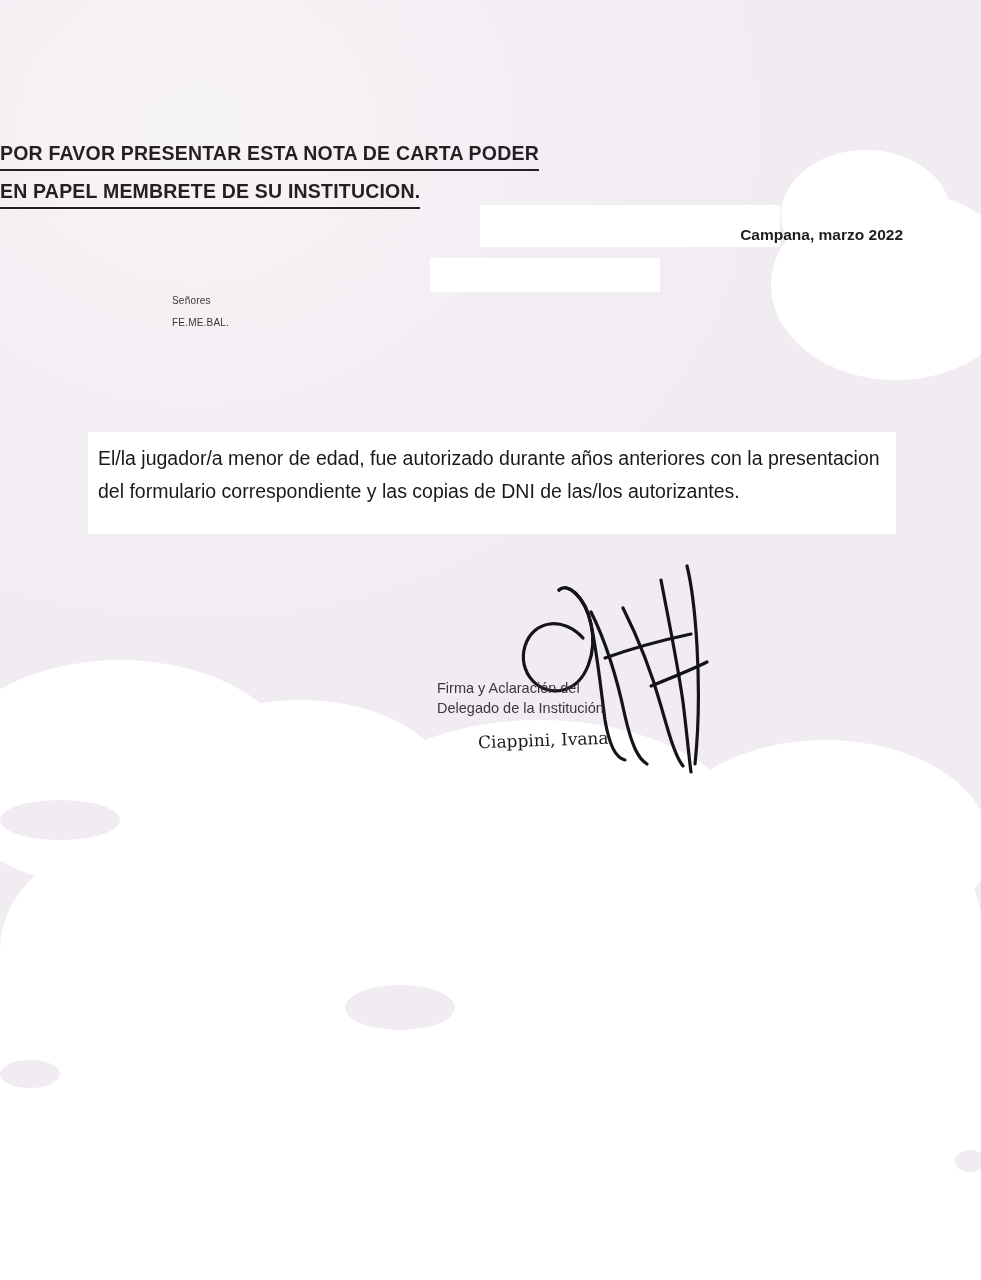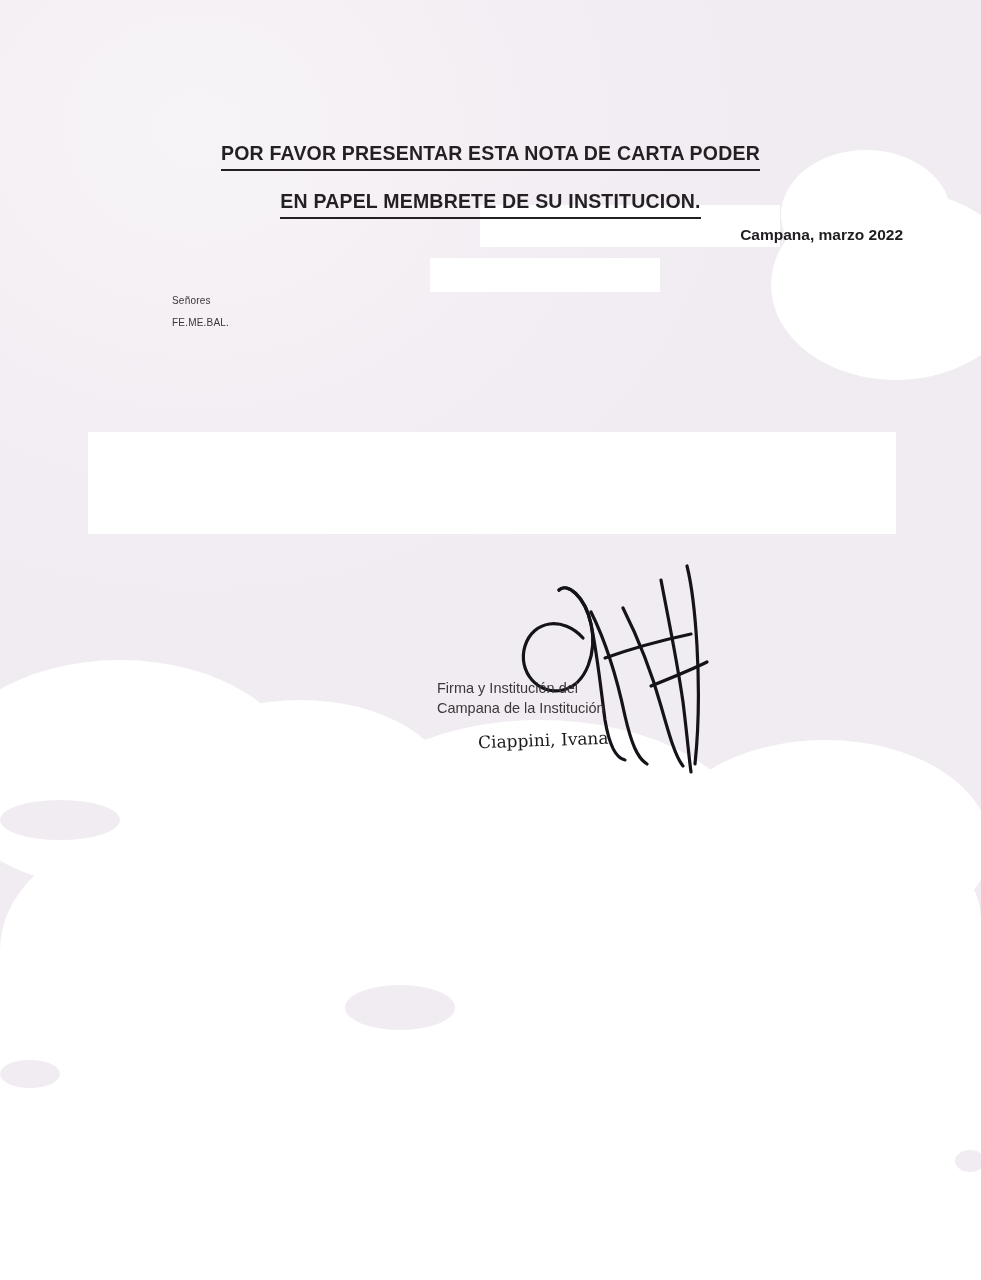--- a/index.html
+++ b/index.html
@@ -67,33 +67,33 @@
   }
   .patch-date  { left: 480px; top: 205px; width: 300px; height: 42px; }
   .patch-sen   { left: 430px; top: 258px; width: 230px; height: 34px; }
   .patch-body  { left: 88px; top: 432px; width: 808px; height: 102px; }
 
   
   .heading {
     position: absolute;
     left: 0; right: 0;
     top: 138px;
-    text-align: center;
+    text-align: left;
     font-weight: bold;
     font-size: 19.5px;
     letter-spacing: 0.2px;
     color: #231f22;
     line-height: 30px;
   }
   .heading span {
     display: inline-block;
     border-bottom: 2px solid #231f22;
     padding-bottom: 1px;
   }
-  .heading .l2 { margin-top: 15px; }
+  .heading .l2 { margin-top: 5px; }
 
   .date {
     position: absolute;
     right: 78px;
     top: 226px;
     font-size: 15.5px;
     font-weight: bold;
     color: #201d20;
     text-align: center;
   }
@@ -198,36 +198,37 @@
   </div>
 
   <div class="date">Campana, marzo 2022</div>
 
   <div class="addr">
     <div>Señores</div>
     <div>FE.ME.BAL.</div>
   </div>
 
 
+  <div class="body">El/la jugador/a menor de edad, fue autorizado durante años anteriores con la presentacion del formulario correspondiente y las copias de DNI de las/los autorizantes.</div>
 
   <svg class="signature" viewBox="0 0 330 270">
     <g fill="none" stroke="#15131a" stroke-width="3.2" stroke-linecap="round" stroke-linejoin="round">
       <path d="M128 118 C108 96, 78 100, 70 126 C62 152, 84 176, 108 170 C132 164, 142 132, 136 104 C130 76, 112 62, 104 70"></path>
       <path d="M104 70 C112 62, 130 76, 136 104 C142 132, 146 170, 150 200 C154 224, 160 238, 170 240"></path>
       <path d="M136 92 C150 120, 162 158, 170 196 C176 222, 182 238, 192 244"></path>
       <path d="M168 88 C180 112, 196 150, 206 186 C214 214, 220 236, 228 246"></path>
       <path d="M206 60 C212 92, 222 140, 228 182 C232 214, 234 238, 236 252"></path>
       <path d="M150 138 C178 128, 208 120, 236 114"></path>
       <path d="M196 166 C216 158, 236 150, 252 142"></path>
       <path d="M232 46 C236 62, 240 92, 242 126 C244 162, 244 206, 240 244"></path>
     </g>
   </svg>
 
   <div class="sigprint">
     <div class="sigprint-text">Ciappini, Ivana</div>
   </div>
 
   <div class="sigcaption">
-    <div>Firma y Institución del</div>
-    <div>Campana de la Institución</div>
+    <div>Firma y Aclaración del</div>
+    <div>Delegado de la Institución</div>
   </div>
 
 </div>
 
 </body></html>

